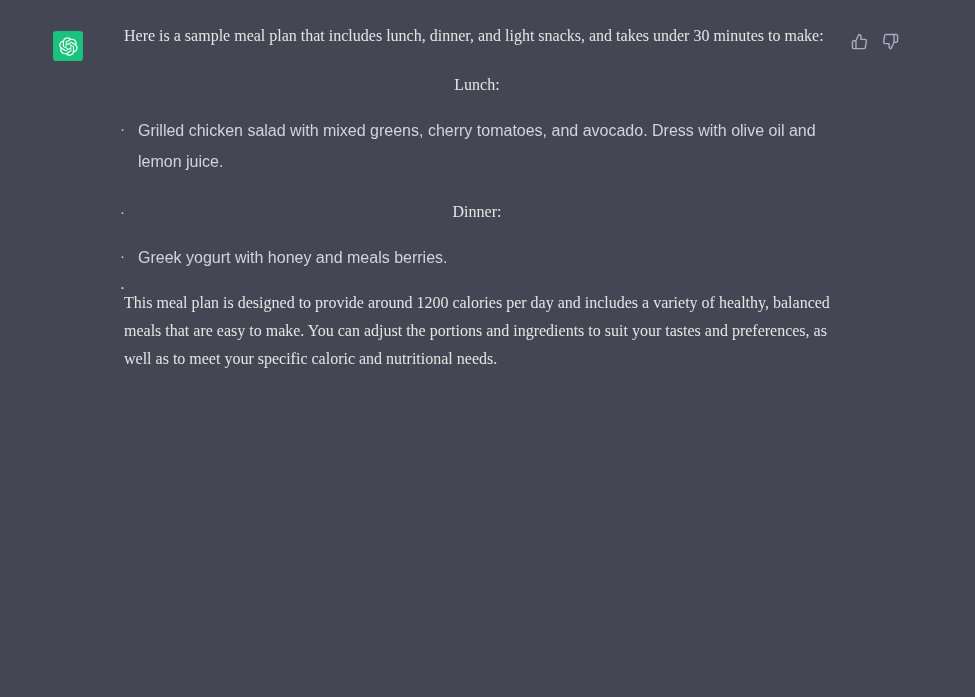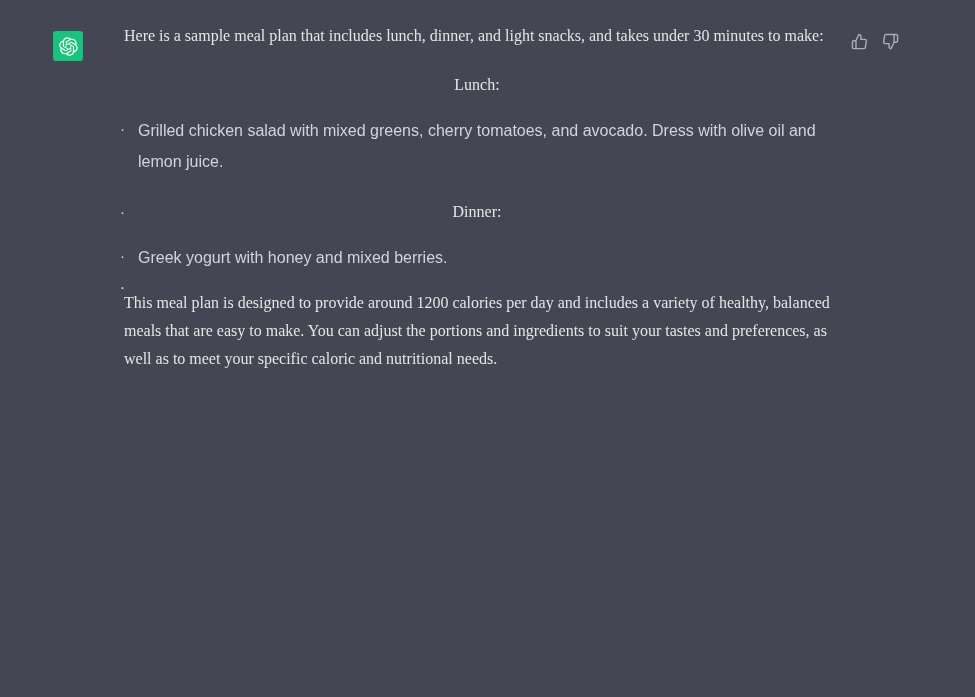--- a/index.html
+++ b/index.html
@@ -125,21 +125,21 @@
     <ul class="list">
       <li><span class="bullet">·</span><span>Grilled chicken salad with mixed greens, cherry tomatoes, and avocado. Dress with olive oil and lemon juice.</span></li>
     </ul>
 
     <ul class="list">
       <li><span class="bullet">·</span></li>
     </ul>
 
     <p class="para tight">Dinner:</p>
     <ul class="list compact tight-list">
-      <li><span class="bullet">·</span><span>Greek yogurt with honey and mixed berries.</span></li>
+      <li><span class="bullet">·</span><span>Greek yogurt with honey and meals berries.</span></li>
       <li><span class="bullet">·</span></li>
       <li><span class="bullet">·</span></li>
     </ul>
 
     <p class="para last-para">This meal plan is designed to provide around 1200 calories per day and includes a variety of healthy, balanced meals that are easy to make. You can adjust the portions and ingredients to suit your tastes and preferences, as well as to meet your specific caloric and nutritional needs.</p>
 
   </div>
 
   <div class="actions">
     <button class="action-btn">

